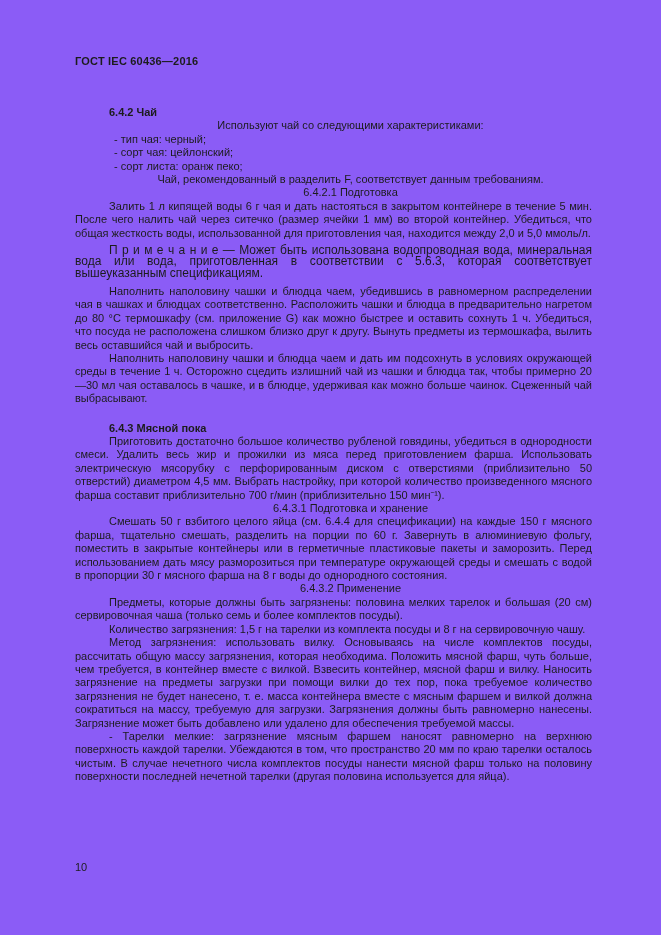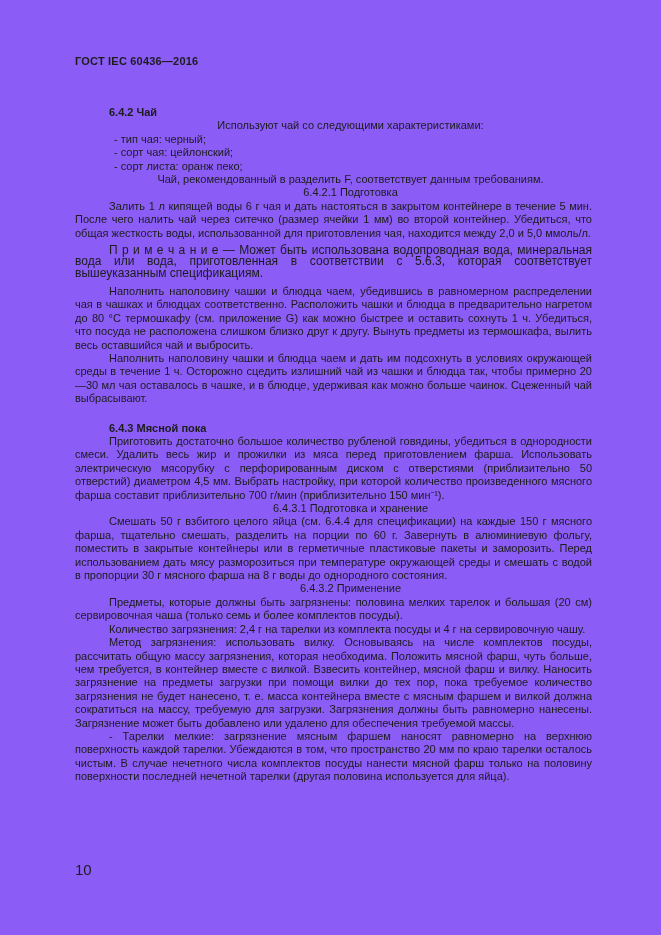--- a/index.html
+++ b/index.html
@@ -53,21 +53,21 @@
   p.note {
     font-size: 12px;
     line-height: 11.3px;
     margin: 5px 0 6px 0;
     text-indent: 34px;
   }
   .page-number {
     position: absolute;
     left: 75px;
     top: 861px;
-    font-size: 15px;
+    font-size: 11px;
   }
 </style>
 </head>
 <body>
 
 <div class="page">
 
   <div class="running-header">ГОСТ IEC 60436—2016</div>
 
   <div class="body-text">
@@ -81,20 +81,20 @@
     <p>Залить 1 л кипящей воды 6 г чая и дать настояться в закрытом контейнере в течение 5 мин. После чего налить чай через ситечко (размер ячейки 1 мм) во второй контейнер. Убедиться, что общая жесткость воды, использованной для приготовления чая, находится между 2,0 и 5,0 ммоль/л.</p>
     <p class="note">П р и м е ч а н и е  —  Может быть использована водопроводная вода, минеральная вода или вода, приготовленная в соответствии с 5.6.3, которая соответствует вышеуказанным спецификациям.</p>
     <p>Наполнить наполовину чашки и блюдца чаем, убедившись в равномерном распределении чая в чашках и блюдцах соответственно. Расположить чашки и блюдца в предварительно нагретом до 80 °С термошкафу (см. приложение G) как можно быстрее и оставить сохнуть 1 ч. Убедиться, что посуда не расположена слишком близко друг к другу. Вынуть предметы из термошкафа, вылить весь оставшийся чай и выбросить.</p>
     <p>Наполнить наполовину чашки и блюдца чаем и дать им подсохнуть в условиях окружающей среды в течение 1 ч. Осторожно сцедить излишний чай из чашки и блюдца так, чтобы примерно 20—30 мл чая оставалось в чашке, и в блюдце, удерживая как можно больше чаинок. Сцеженный чай выбрасывают.</p>
     <p class="heading">6.4.3 Мясной пока</p>
     <p>Приготовить достаточно большое количество рубленой говядины, убедиться в однородности смеси. Удалить весь жир и прожилки из мяса перед приготовлением фарша. Использовать электрическую мясорубку с перфорированным диском с отверстиями (приблизительно 50 отверстий) диаметром 4,5 мм. Выбрать настройку, при которой количество произведенного мясного фарша составит приблизительно 700 г/мин (приблизительно 150 мин⁻¹).</p>
     <p class="subheading">6.4.3.1 Подготовка и хранение</p>
     <p>Смешать 50 г взбитого целого яйца (см. 6.4.4 для спецификации) на каждые 150 г мясного фарша, тщательно смешать, разделить на порции по 60 г. Завернуть в алюминиевую фольгу, поместить в закрытые контейнеры или в герметичные пластиковые пакеты и заморозить. Перед использованием дать мясу разморозиться при температуре окружающей среды и смешать с водой в пропорции 30 г мясного фарша на 8 г воды до однородного состояния.</p>
     <p class="subheading">6.4.3.2 Применение</p>
     <p>Предметы, которые должны быть загрязнены: половина мелких тарелок и большая (20 см) сервировочная чаша (только семь и более комплектов посуды).</p>
-    <p>Количество загрязнения: 2,4 г на тарелки из комплекта посуды и 4 г на сервировочную чашу.</p>
+    <p>Количество загрязнения: 1,5 г на тарелки из комплекта посуды и 8 г на сервировочную чашу.</p>
     <p>Метод загрязнения: использовать вилку. Основываясь на числе комплектов посуды, рассчитать общую массу загрязнения, которая необходима. Положить мясной фарш, чуть больше, чем требуется, в контейнер вместе с вилкой. Взвесить контейнер, мясной фарш и вилку. Наносить загрязнение на предметы загрузки при помощи вилки до тех пор, пока требуемое количество загрязнения не будет нанесено, т. е. масса контейнера вместе с мясным фаршем и вилкой должна сократиться на массу, требуемую для загрузки. Загрязнения должны быть равномерно нанесены. Загрязнение может быть добавлено или удалено для обеспечения требуемой массы.</p>
     <p>- Тарелки мелкие: загрязнение мясным фаршем наносят равномерно на верхнюю поверхность каждой тарелки. Убеждаются в том, что пространство 20 мм по краю тарелки осталось чистым. В случае нечетного числа комплектов посуды нанести мясной фарш только на половину поверхности последней нечетной тарелки (другая половина используется для яйца).</p>
   </div>
 
   <div class="page-number">10</div>
 
 </div>
 
 </body></html>

